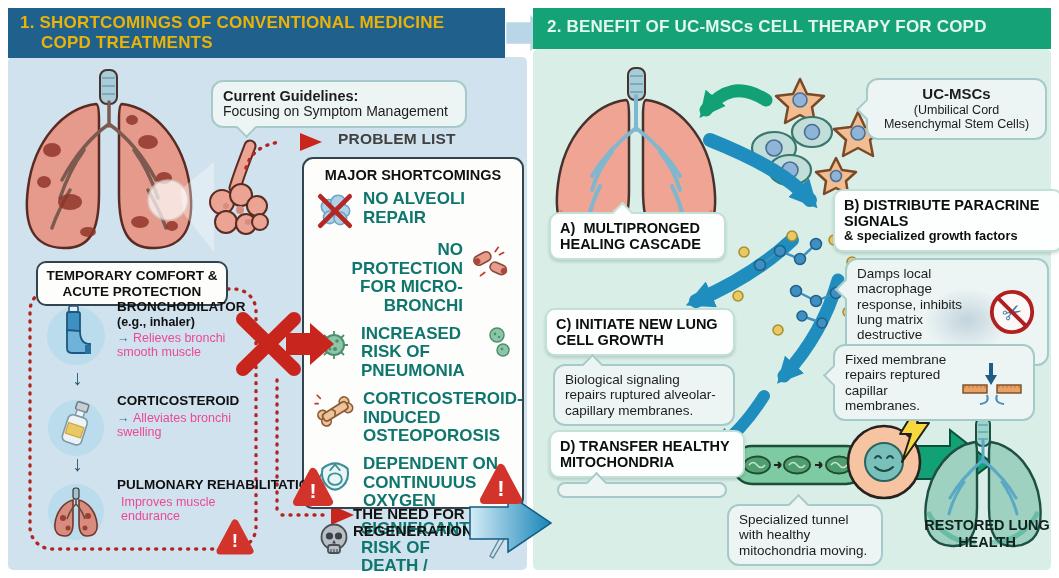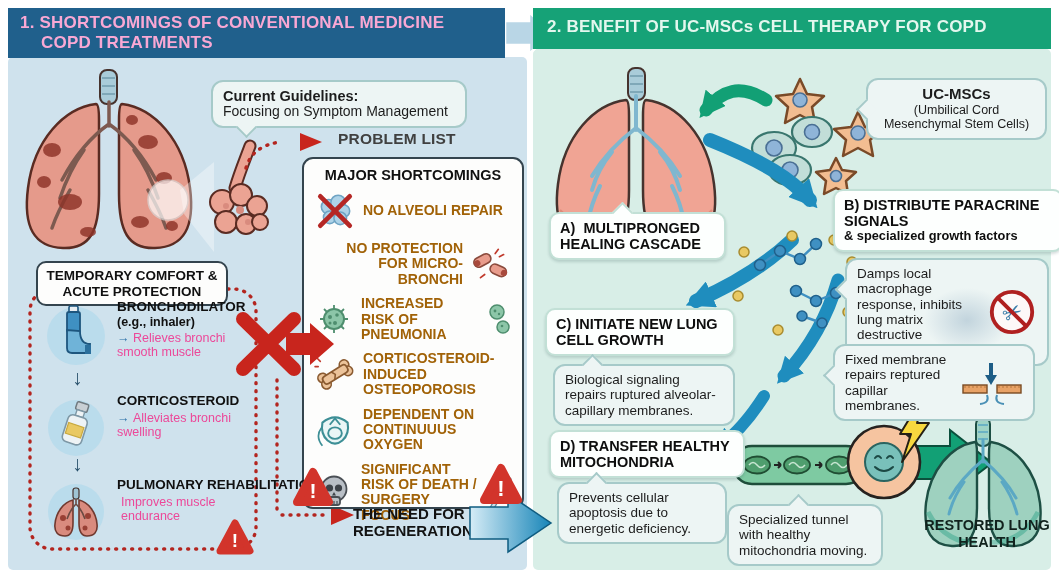--- a/index.html
+++ b/index.html
@@ -1,40 +1,40 @@
 <!DOCTYPE html>
 <html><head>
 <meta charset="utf-8">
 <style>
   html,body{margin:0;padding:0;background:#ffffff;}
   .stage{position:relative;width:1059px;height:578px;background:#ffffff;
          font-family:"Liberation Sans",sans-serif;overflow:hidden;}
   .panel{position:absolute;border-radius:5px;}
   .panel.left{left:8px;top:57px;width:519px;height:513px;background:#cfe2ed;}
   .panel.right{left:533px;top:49px;width:518px;height:521px;background:#d8eee7;}
-  .hdr{position:absolute;color:#f9a8d4;font-weight:bold;letter-spacing:.2px;line-height:1.16;z-index:4;}
+  .hdr{position:absolute;color:#eab308;font-weight:bold;letter-spacing:.2px;line-height:1.16;z-index:4;}
   .hdr.blue{left:8px;top:8px;width:497px;height:50px;background:#20608c;font-size:17px;padding:5px 0 0 12px;box-sizing:border-box;}
   .hdr.blue .l2{padding-left:21px;display:block;}
   .hdr.green{left:533px;top:8px;width:518px;height:41px;background:#16a277;font-size:17px;padding:9px 0 0 14px;box-sizing:border-box;color:#e3f7ee;}
   svg.lay{position:absolute;left:0;top:0;z-index:1;pointer-events:none;}
   svg.toplay{position:absolute;left:0;top:0;z-index:3;pointer-events:none;}
   .bubble{position:absolute;background:#edf5f4;border:2px solid #a6cac9;border-radius:12px;
           padding:6px 10px;font-size:13.5px;line-height:1.13;color:#1c1c1c;z-index:2;box-sizing:border-box;}
   .tail{position:absolute;width:13px;height:13px;background:#edf5f4;transform:rotate(45deg);}
   .tail.down{bottom:-9px;border-right:2px solid #a6cac9;border-bottom:2px solid #a6cac9;}
   .tail.up{top:-9px;border-left:2px solid #a6cac9;border-top:2px solid #a6cac9;}
   .tail.left{left:-9px;border-left:2px solid #a6cac9;border-bottom:2px solid #a6cac9;}
   .stepbox{position:absolute;background:#fdfffe;border:2px solid #c2e0d6;border-radius:10px;
            padding:6px 9px;font-weight:bold;font-size:14.5px;line-height:1.12;color:#0e0e0e;
            box-shadow:0 2px 3px rgba(20,60,60,.18);z-index:2;box-sizing:border-box;}
   .stepbox .sub{font-size:12.8px;}
   .whitebox{position:absolute;background:#fdfdfc;border:2.5px solid #34444e;border-radius:11px;z-index:2;box-sizing:border-box;}
   .sc-title{font-weight:bold;font-size:14.5px;text-align:center;color:#101010;margin:2px 0 7px 0;}
   .sc-list{display:flex;flex-direction:column;gap:9px;}
-  .sitem{display:flex;align-items:center;gap:7px;font-weight:bold;font-size:14px;line-height:1.1;color:#a16207;}
+  .sitem{display:flex;align-items:flex-start;gap:7px;font-weight:bold;font-size:17px;line-height:1.1;color:#0f766e;}
   .sitem .stext{flex:1;}
   .sitem.ralign{justify-content:flex-end;}
   .sitem.ralign .stext{text-align:right;flex:0 1 auto;}
   .sicon{flex:0 0 auto;display:inline-flex;}
   .comfort{position:absolute;left:36px;top:261px;width:192px;background:#fdfdfc;border:2px solid #34444e;
            border-radius:10px;text-align:center;font-weight:bold;font-size:13.5px;line-height:1.15;
            padding:5px 6px;z-index:2;box-sizing:border-box;color:#101010;}
   .treat{position:absolute;display:flex;gap:9px;align-items:flex-start;z-index:2;}
   .tname{font-weight:bold;font-size:13.5px;color:#101010;line-height:1.08;}
   .tqual{font-weight:bold;font-size:12.5px;color:#101010;}
@@ -495,21 +495,20 @@
     </div>
     <div class="tail left" style="top:22px;"></div>
   </div>
 
   <div class="stepbox" style="left:549px;top:430px;width:196px;">
     <span>D)</span>
     <span>TRANSFER HEALTHY MITOCHONDRIA</span>
   </div>
 
   <div class="bubble" style="left:557px;top:482px;width:170px;">
-    <span>Prevents cellular apoptosis due to energetic deficiency.</span>
     <div class="tail up" style="left:30px;"></div>
   </div>
 
   <div class="bubble" style="left:727px;top:504px;width:156px;">
     <span>Specialized tunnel with healthy mitochondria moving.</span>
     <div class="tail up" style="left:62px;"></div>
   </div>
 
   <div class="restored">RESTORED LUNG HEALTH</div>
 

